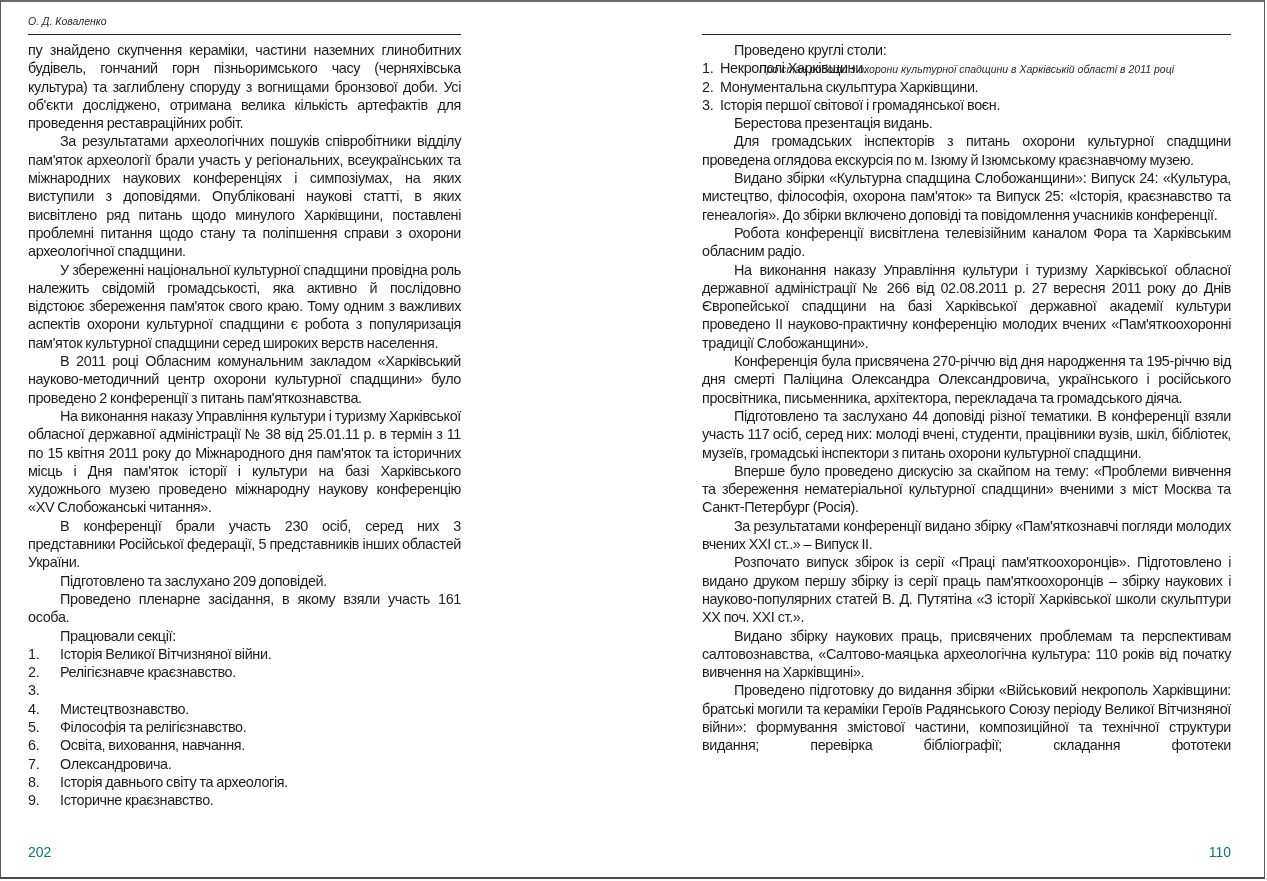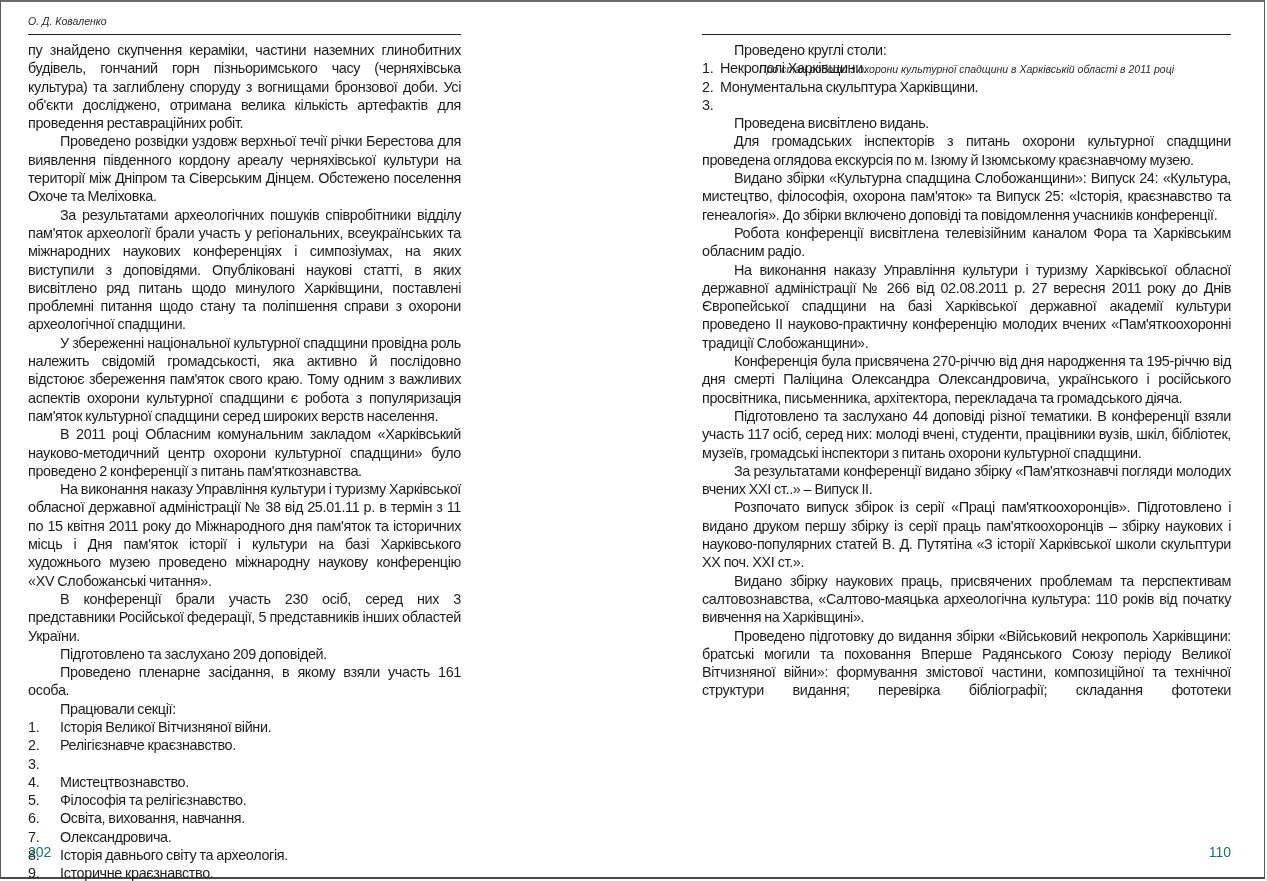--- a/index.html
+++ b/index.html
@@ -40,21 +40,20 @@
 </head>
 <body>
 
 <div class="frame"></div>
 
 <div class="page left">
   <div class="running-head">О. Д. Коваленко</div>
   <div class="head-rule"></div>
   <div class="body">
     <p class="noind">пу знайдено скупчення кераміки, частини наземних глинобитних будівель, гончаний горн пізньоримського часу (черняхівська культура) та заглиблену споруду з вогнищами бронзової доби. Усі об'єкти досліджено, отримана велика кількість артефактів для проведення реставраційних робіт.</p>
-    <p>Проведено розвідки уздовж верхньої течії річки Берестова для виявлення південного кордону ареалу черняхівської культури на території між Дніпром та Сіверським Дінцем. Обстежено поселення Охоче та Меліховка.</p>
     <p>За результатами археологічних пошуків співробітники відділу пам'яток археології брали участь у регіональних, всеукраїнських та міжнародних наукових конференціях і симпозіумах, на яких виступили з доповідями. Опубліковані наукові статті, в яких висвітлено ряд питань щодо минулого Харківщини, поставлені проблемні питання щодо стану та поліпшення справи з охорони археологічної спадщини.</p>
     <p>У збереженні національної культурної спадщини провідна роль належить свідомій громадськості, яка активно й послідовно відстоює збереження пам'яток свого краю. Тому одним з важливих аспектів охорони культурної спадщини є робота з популяризація пам'яток культурної спадщини серед широких верств населення.</p>
     <p>В 2011 році Обласним комунальним закладом «Харківський науково-методичний центр охорони культурної спадщини» було проведено 2 конференції з питань пам'яткознавства.</p>
     <p>На виконання наказу Управління культури і туризму Харківської обласної державної адміністрації № 38 від 25.01.11 р. в термін з 11 по 15 квітня 2011 року до Міжнародного дня пам'яток та історичних місць і Дня пам'яток історії і культури на базі Харківського художнього музею проведено міжнародну наукову конференцію «XV Слобожанські читання».</p>
     <p>В конференції брали участь 230 осіб, серед них 3 представники Російської федерації, 5 представників інших областей України.</p>
     <p>Підготовлено та заслухано 209 доповідей.</p>
     <p>Проведено пленарне засідання, в якому взяли участь 161 особа.</p>
     <p>Працювали секції:</p>
     <ul class="list">
       <li>
@@ -107,28 +106,30 @@
       <li>
           <span class="num">1.</span>
           <span>Некрополі Харківщини.</span>
         </li>
       <li>
           <span class="num">2.</span>
           <span>Монументальна скульптура Харківщини.</span>
         </li>
       <li>
           <span class="num">3.</span>
+          <span>Історія першої світової і громадянської воєн.</span>
         </li>
     </ul>
-    <p>Проведена висвітлено видань.</p>
+    <p>Берестова презентація видань.</p>
     <p>Для громадських інспекторів з питань охорони культурної спадщини проведена оглядова екскурсія по м. Ізюму й Ізюмському краєзнавчому музею.</p>
     <p>Видано збірки «Культурна спадщина Слобожанщини»: Випуск 24: «Культура, мистецтво, філософія, охорона пам'яток» та Випуск 25: «Історія, краєзнавство та генеалогія». До збірки включено доповіді та повідомлення учасників конференції.</p>
     <p>Робота конференції висвітлена телевізійним каналом Фора та Харківським обласним радіо.</p>
     <p>На виконання наказу Управління культури і туризму Харківської обласної державної адміністрації № 266 від 02.08.2011 р. 27 вересня 2011 року до Днів Європейської спадщини на базі Харківської державної академії культури проведено II науково-практичну конференцію молодих вчених «Пам'яткоохоронні традиції Слобожанщини».</p>
     <p>Конференція була присвячена 270-річчю від дня народження та 195-річчю від дня смерті Паліцина Олександра Олександровича, українського і російського просвітника, письменника, архітектора, перекладача та громадського діяча.</p>
     <p>Підготовлено та заслухано 44 доповіді різної тематики. В конференції взяли участь 117 осіб, серед них: молоді вчені, студенти, працівники вузів, шкіл, бібліотек, музеїв, громадські інспектори з питань охорони культурної спадщини.</p>
+    <p>Вперше було проведено дискусію за скайпом на тему: «Проблеми вивчення та збереження нематеріальної культурної спадщини» вченими з міст Москва та Санкт-Петербург (Росія).</p>
     <p>За результатами конференції видано збірку «Пам'яткознавчі погляди молодих вчених XXI ст..» – Випуск II.</p>
     <p>Розпочато випуск збірок із серії «Праці пам'яткоохоронців». Підготовлено і видано друком першу збірку із серії праць пам'яткоохоронців – збірку наукових і науково-популярних статей В. Д. Путятіна «З історії Харківської школи скульптури XX поч. XXI ст.».</p>
     <p>Видано збірку наукових праць, присвячених проблемам та перспективам салтовознавства, «Салтово-маяцька археологічна культура: 110 років від початку вивчення на Харківщині».</p>
-    <p style="text-align-last: justify;">Проведено підготовку до видання збірки «Військовий некрополь Харківщини: братські могили та поховання Вперше Радянського Союзу періоду Великої Вітчизняної війни»: формування змістової частини, композиційної та технічної структури видання; перевірка бібліографії; складання фототеки</p>
+    <p style="text-align-last: justify;">Проведено підготовку до видання збірки «Військовий некрополь Харківщини: братські могили та кераміки Героїв Радянського Союзу періоду Великої Вітчизняної війни»: формування змістової частини, композиційної та технічної структури видання; перевірка бібліографії; складання фототеки</p>
   </div>
   <div class="page-number">110</div>
 </div>
 
 </body></html>

